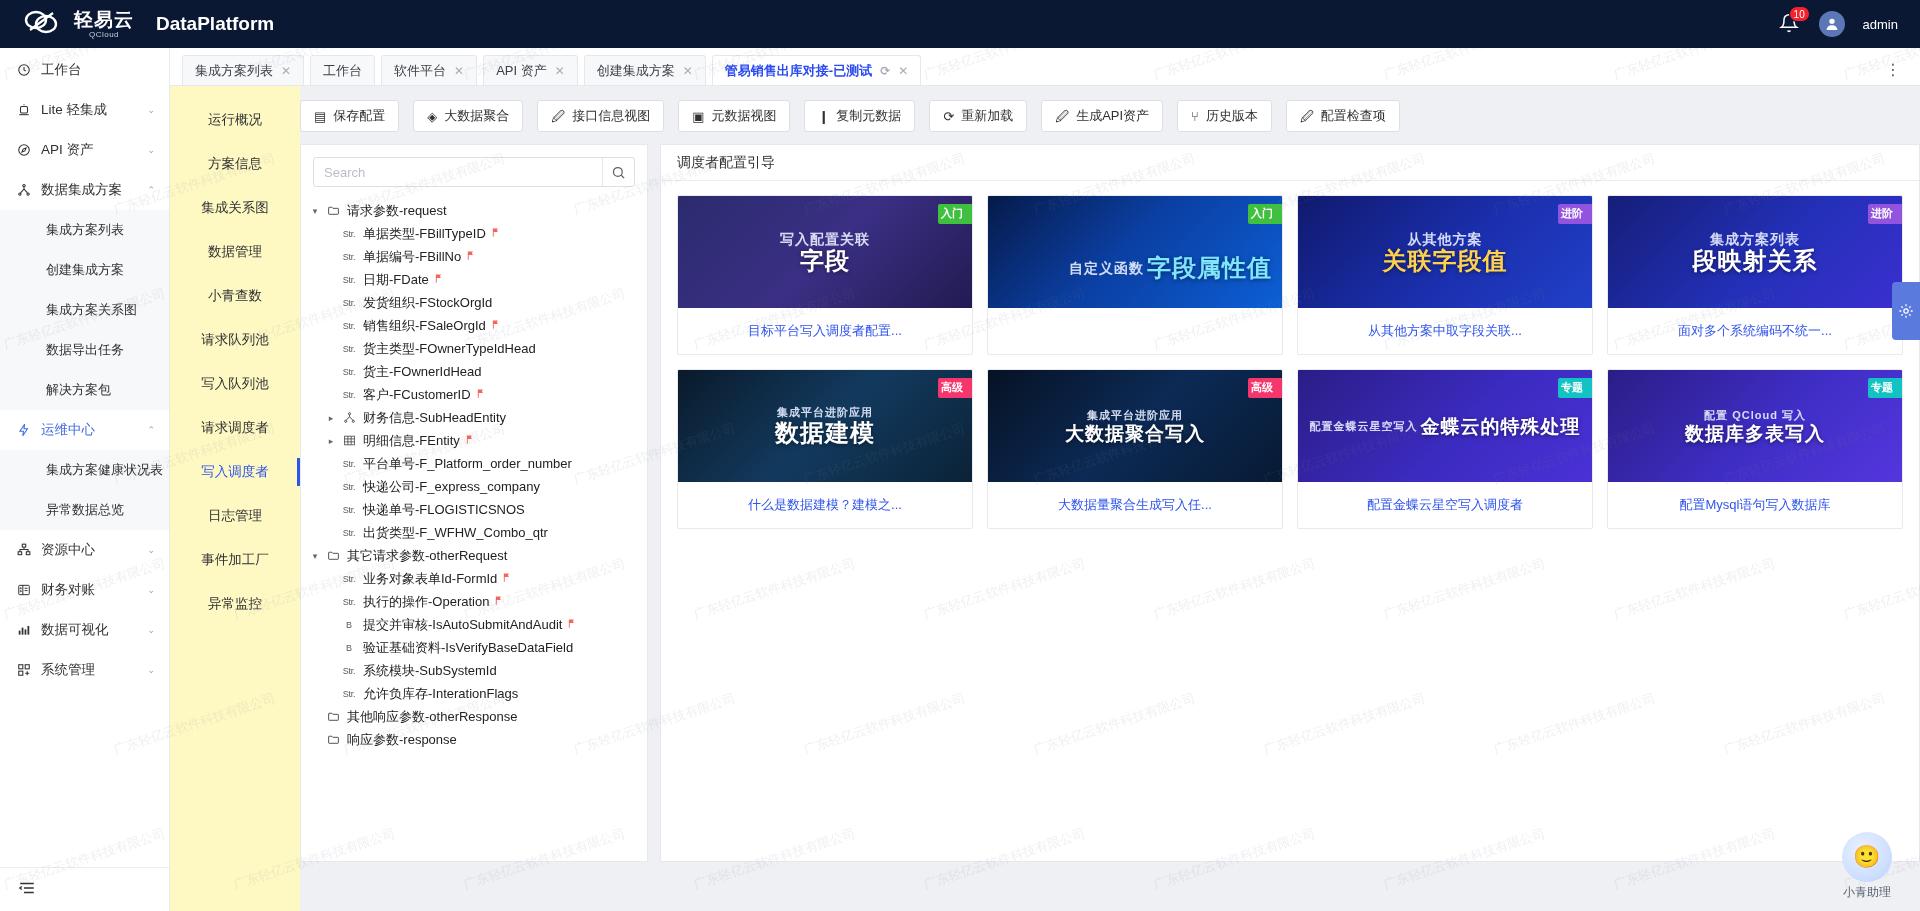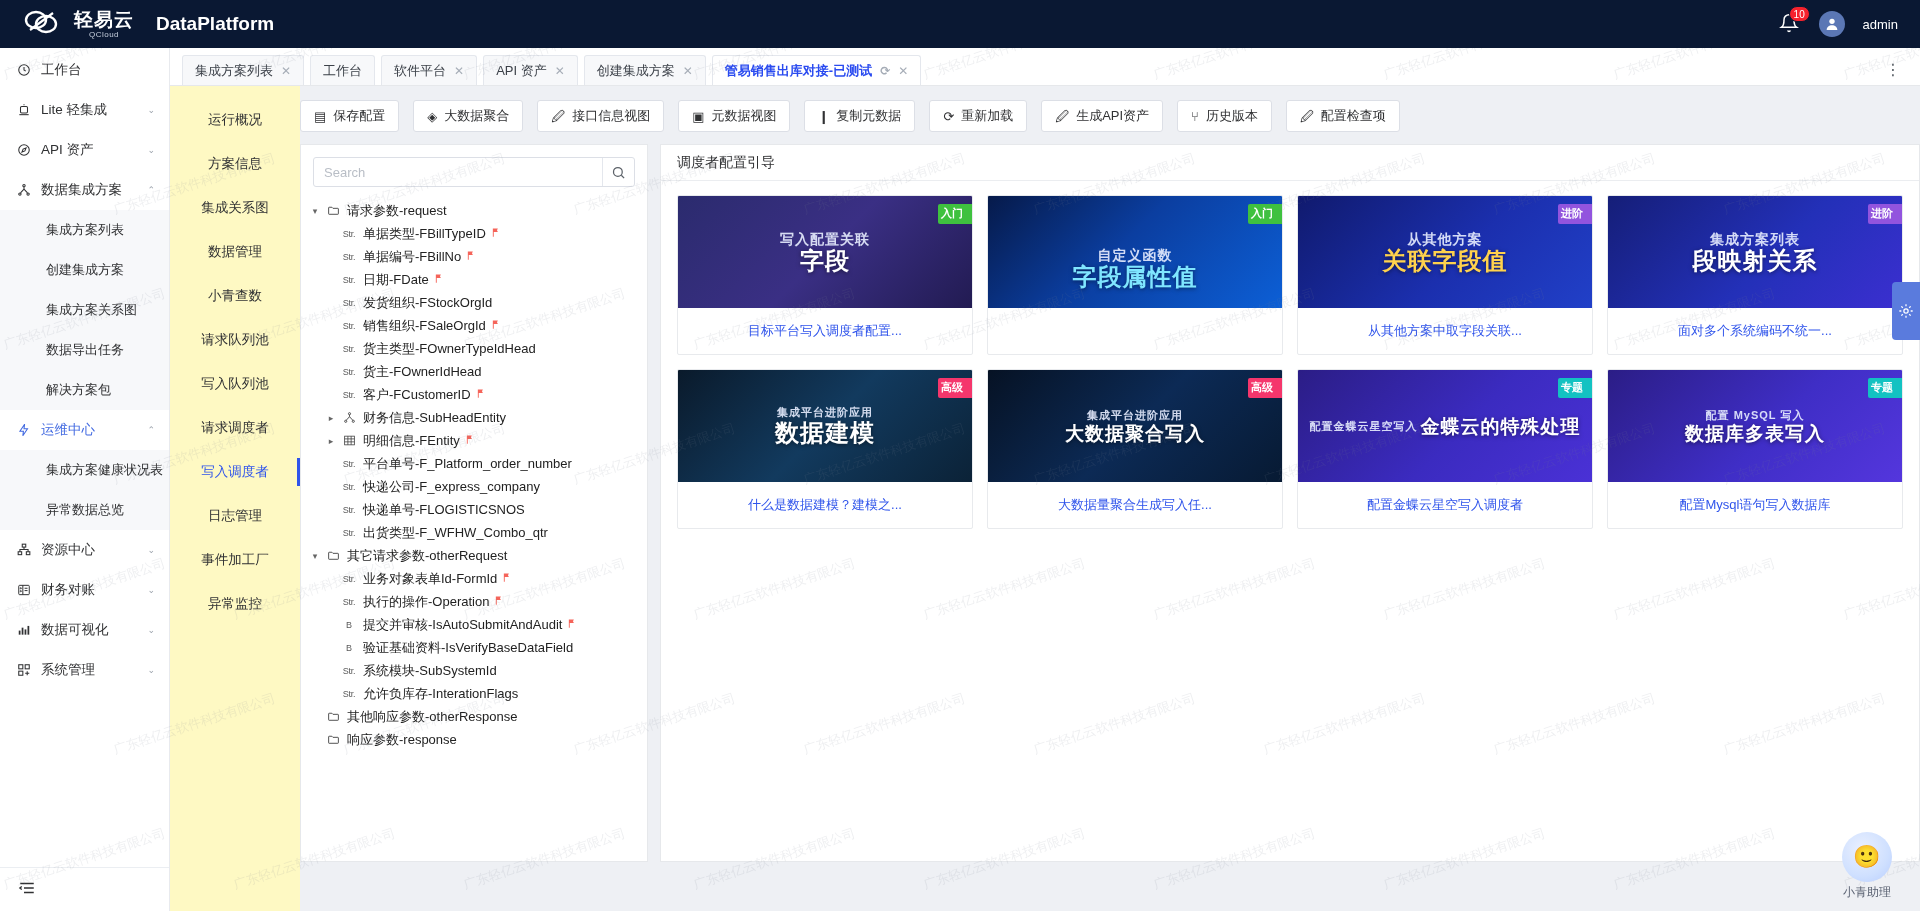--- a/index.html
+++ b/index.html
@@ -732,21 +732,21 @@
                   <div class="card-ov" style="flex-direction: column; justify-content: center; align-items: center; gap: 3px; padding: 6px 10px;">
                     <div class="big-cn" style="font-size: 14px; color: rgb(232, 238, 255); opacity: 0.9;">写入配置关联</div>
                     <div class="big-cn" style="font-size: 24px; color: rgb(255, 255, 255); text-shadow: rgba(0, 0, 0, 0.5) 0px 1px 4px;">字段</div>
                   </div>
                   <div class="ribbon" style="background: rgb(63, 193, 63);">入门</div>
                 </div>
                 <div class="card-title">目标平台写入调度者配置...</div>
               </div>
               <div class="card">
                 <div class="card-img" style="background: linear-gradient(135deg, rgb(6, 26, 74) 0%, rgb(11, 62, 160) 45%, rgb(12, 95, 214) 100%);">
-                  <div class="card-ov" style="flex-direction: column; justify-content: center; align-items: center; gap: 3px; padding: 6px 10px; margin-top: 32px;">
+                  <div class="card-ov" style="flex-direction: row; justify-content: flex-end; align-items: center; gap: 3px; padding: 6px 10px; margin-top: 32px;">
                     <div class="big-cn" style="font-size: 14px; color: rgb(232, 238, 255); opacity: 0.9;">自定义函数</div>
                     <div class="big-cn" style="font-size: 24px; color: rgb(127, 230, 255); text-shadow: rgba(0, 0, 0, 0.5) 0px 1px 4px;">字段属性值</div>
                   </div>
                   <div class="ribbon" style="background: rgb(63, 193, 63);">入门</div>
                 </div>
               </div>
               <div class="card">
                 <div class="card-img" style="background: linear-gradient(135deg, rgb(16, 26, 110) 0%, rgb(27, 47, 174) 55%, rgb(33, 64, 200) 100%);">
                   <div class="card-ov" style="flex-direction: column; justify-content: center; align-items: center; gap: 3px; padding: 6px 10px;">
                     <div class="big-cn" style="font-size: 14px; color: rgb(232, 238, 255); opacity: 0.9;">从其他方案</div>
@@ -792,21 +792,21 @@
                     <div class="big-cn" style="font-size: 11px; color: rgb(232, 238, 255); opacity: 0.9;">配置金蝶云星空写入</div>
                     <div class="big-cn" style="font-size: 19px; color: rgb(255, 255, 255); text-shadow: rgba(0, 0, 0, 0.5) 0px 1px 4px;">金蝶云的特殊处理</div>
                   </div>
                   <div class="ribbon" style="background: rgb(19, 194, 194);">专题</div>
                 </div>
                 <div class="card-title">配置金蝶云星空写入调度者</div>
               </div>
               <div class="card">
                 <div class="card-img" style="background: linear-gradient(135deg, rgb(43, 29, 134) 0%, rgb(63, 46, 198) 55%, rgb(84, 54, 221) 100%);">
                   <div class="card-ov" style="flex-direction: column; justify-content: center; align-items: center; gap: 3px; padding: 6px 10px;">
-                    <div class="big-cn" style="font-size: 11px; color: rgb(232, 238, 255); opacity: 0.9;">配置 MySQL 写入</div>
+                    <div class="big-cn" style="font-size: 11px; color: rgb(232, 238, 255); opacity: 0.9;">配置 QCloud 写入</div>
                     <div class="big-cn" style="font-size: 19px; color: rgb(255, 255, 255); text-shadow: rgba(0, 0, 0, 0.5) 0px 1px 4px;">数据库多表写入</div>
                   </div>
                   <div class="ribbon" style="background: rgb(19, 194, 194);">专题</div>
                 </div>
                 <div class="card-title">配置Mysql语句写入数据库</div>
               </div>
             </div>
         </div>
 
       </div>

